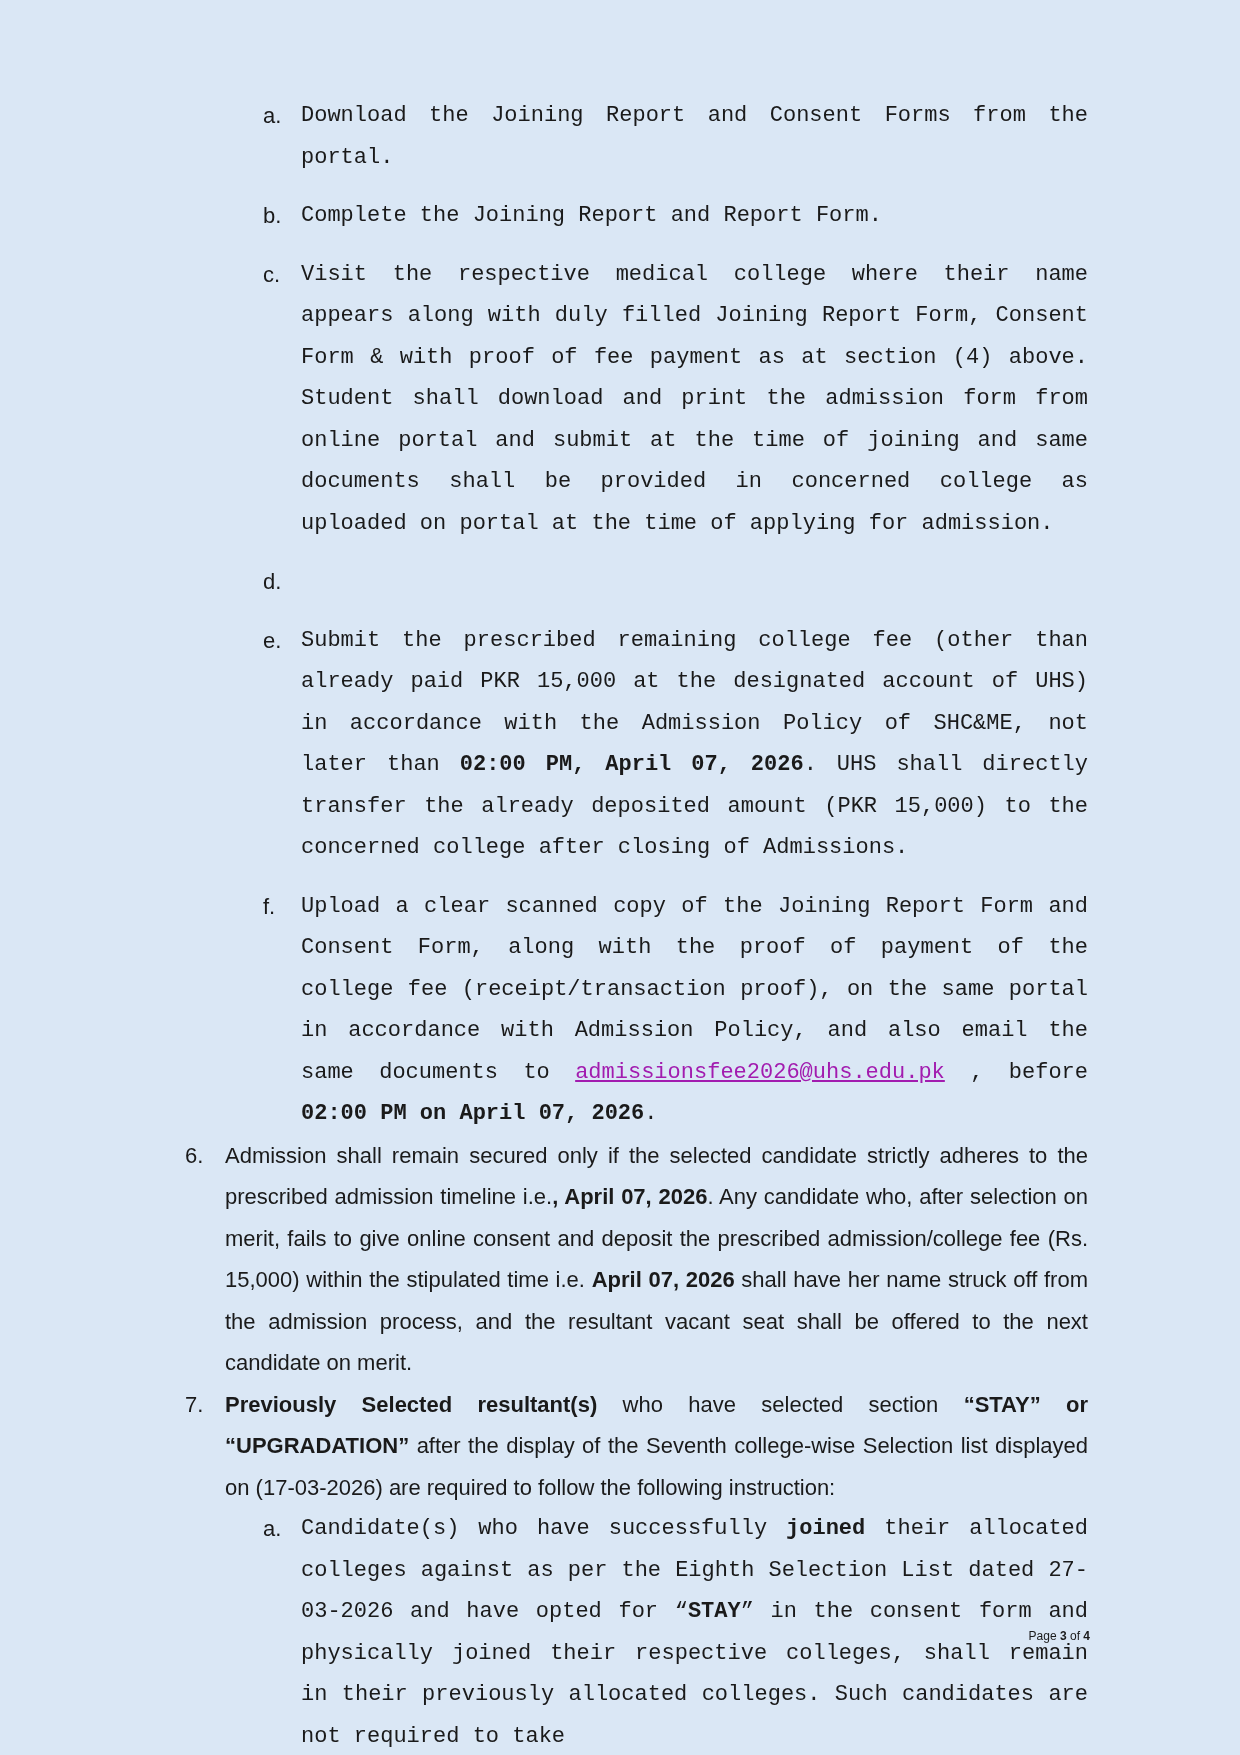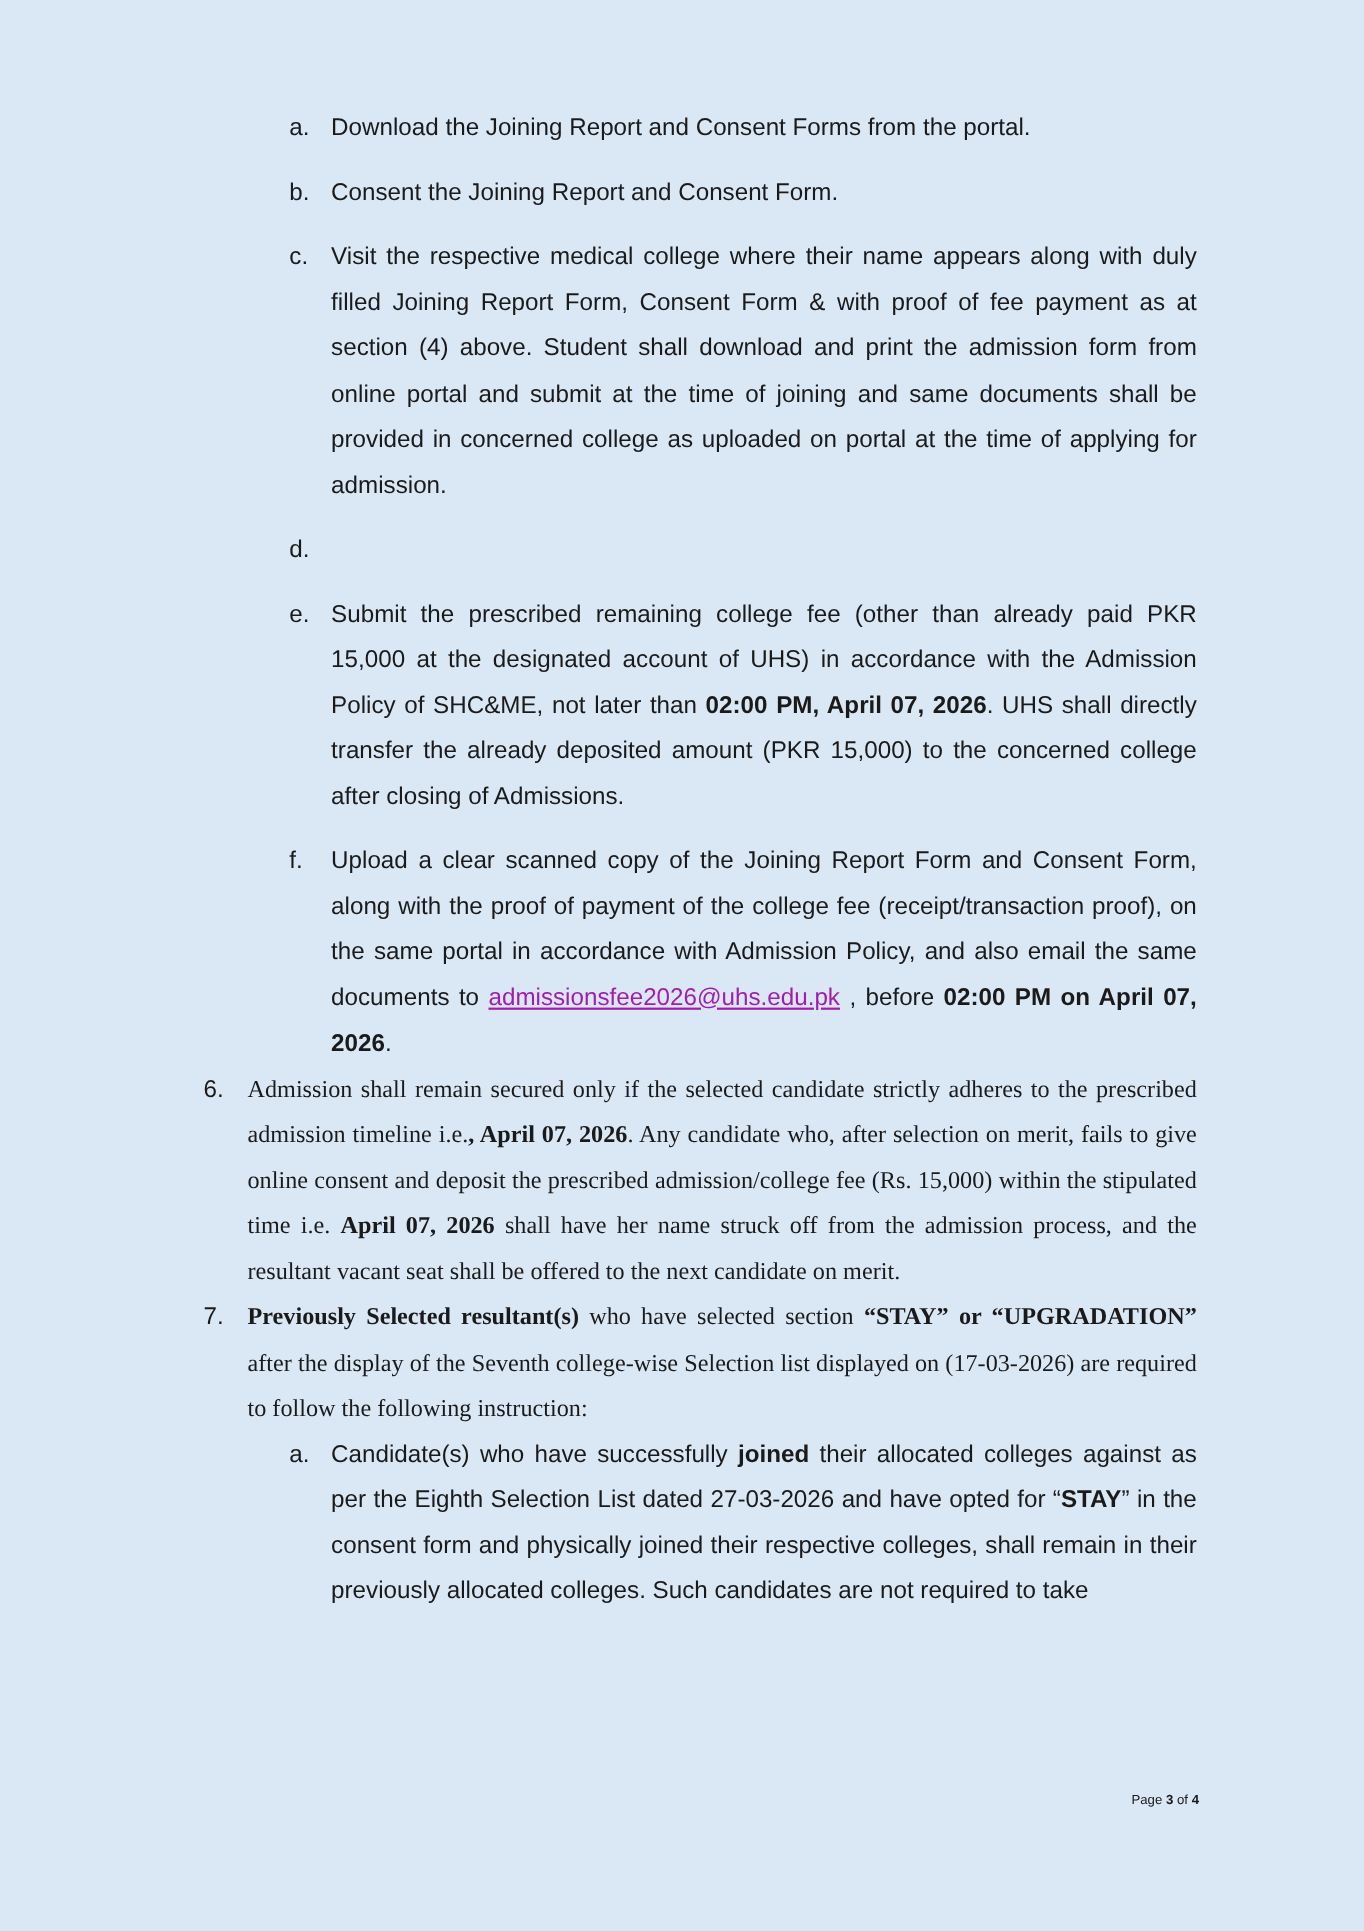--- a/index.html
+++ b/index.html
@@ -13,24 +13,24 @@
     color:#1a1a1a;
     box-sizing:border-box;
     padding-top:95px;
     overflow:hidden;
   }
   .li{display:flex;align-items:flex-start;}
   .li .marker{flex:none;}
   .li .txt{text-align:justify;}
   .lettered{margin-left:263px;}
   .lettered .marker{width:38px;}
-  .lettered .txt{width:787px;}
+  .lettered .txt{width:787px;font-family:Liberation Mono, monospace;}
   .numbered{margin-left:185px;}
   .numbered .marker{width:40px;}
-  .numbered .txt{width:863px;font-family:Liberation Serif, serif;}
+  .numbered .txt{width:863px;}
   .gap{margin-bottom:17px;}
   .b{font-weight:bold;}
   a.link{color:#a21caf;text-decoration:underline;cursor:pointer;}
   .footer{
     position:absolute;
     top:1621px;
     right:150px;
     font-size:12px;
     line-height:30px;
     white-space:pre;
@@ -41,21 +41,21 @@
 
 <div class="page">
 
   <div class="li lettered gap">
     <span class="marker">a.</span>
     <div class="txt"><span>Download the Joining Report and Consent Forms from the portal.</span></div>
   </div>
 
   <div class="li lettered gap">
     <span class="marker">b.</span>
-    <div class="txt"><span>Consent the Joining Report and Consent Form.</span></div>
+    <div class="txt"><span>Complete the Joining Report and Report Form.</span></div>
   </div>
 
   <div class="li lettered gap">
     <span class="marker">c.</span>
     <div class="txt"><span>Visit the respective medical college where their name appears along with duly filled Joining Report Form, Consent Form &amp; with proof of fee payment as at section (4) above. Student shall download and print the admission form from online portal and submit at the time of joining and same documents shall be provided in concerned college as uploaded on portal at the time of applying for admission.</span></div>
   </div>
 
   <div class="li lettered gap">
     <span class="marker">d.</span>
   </div>

